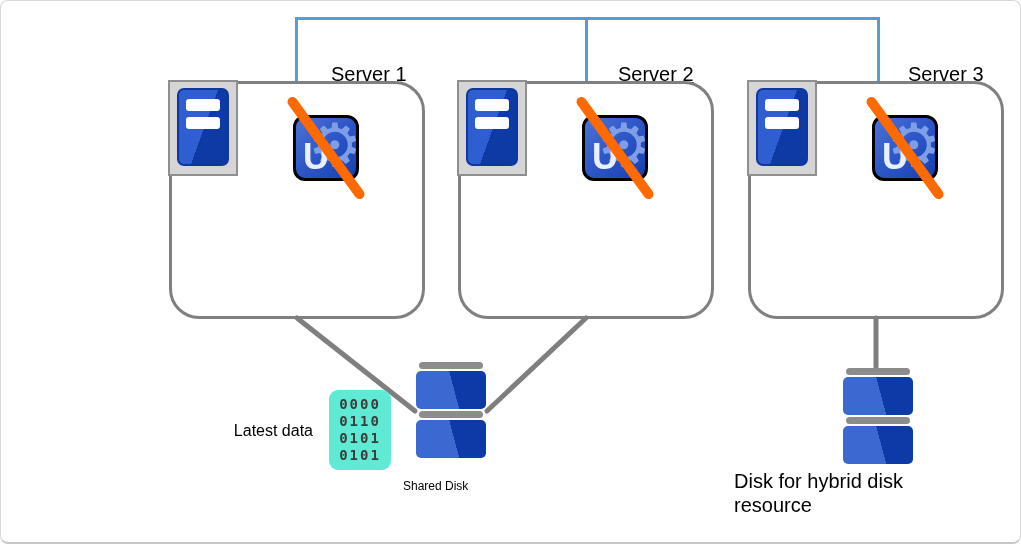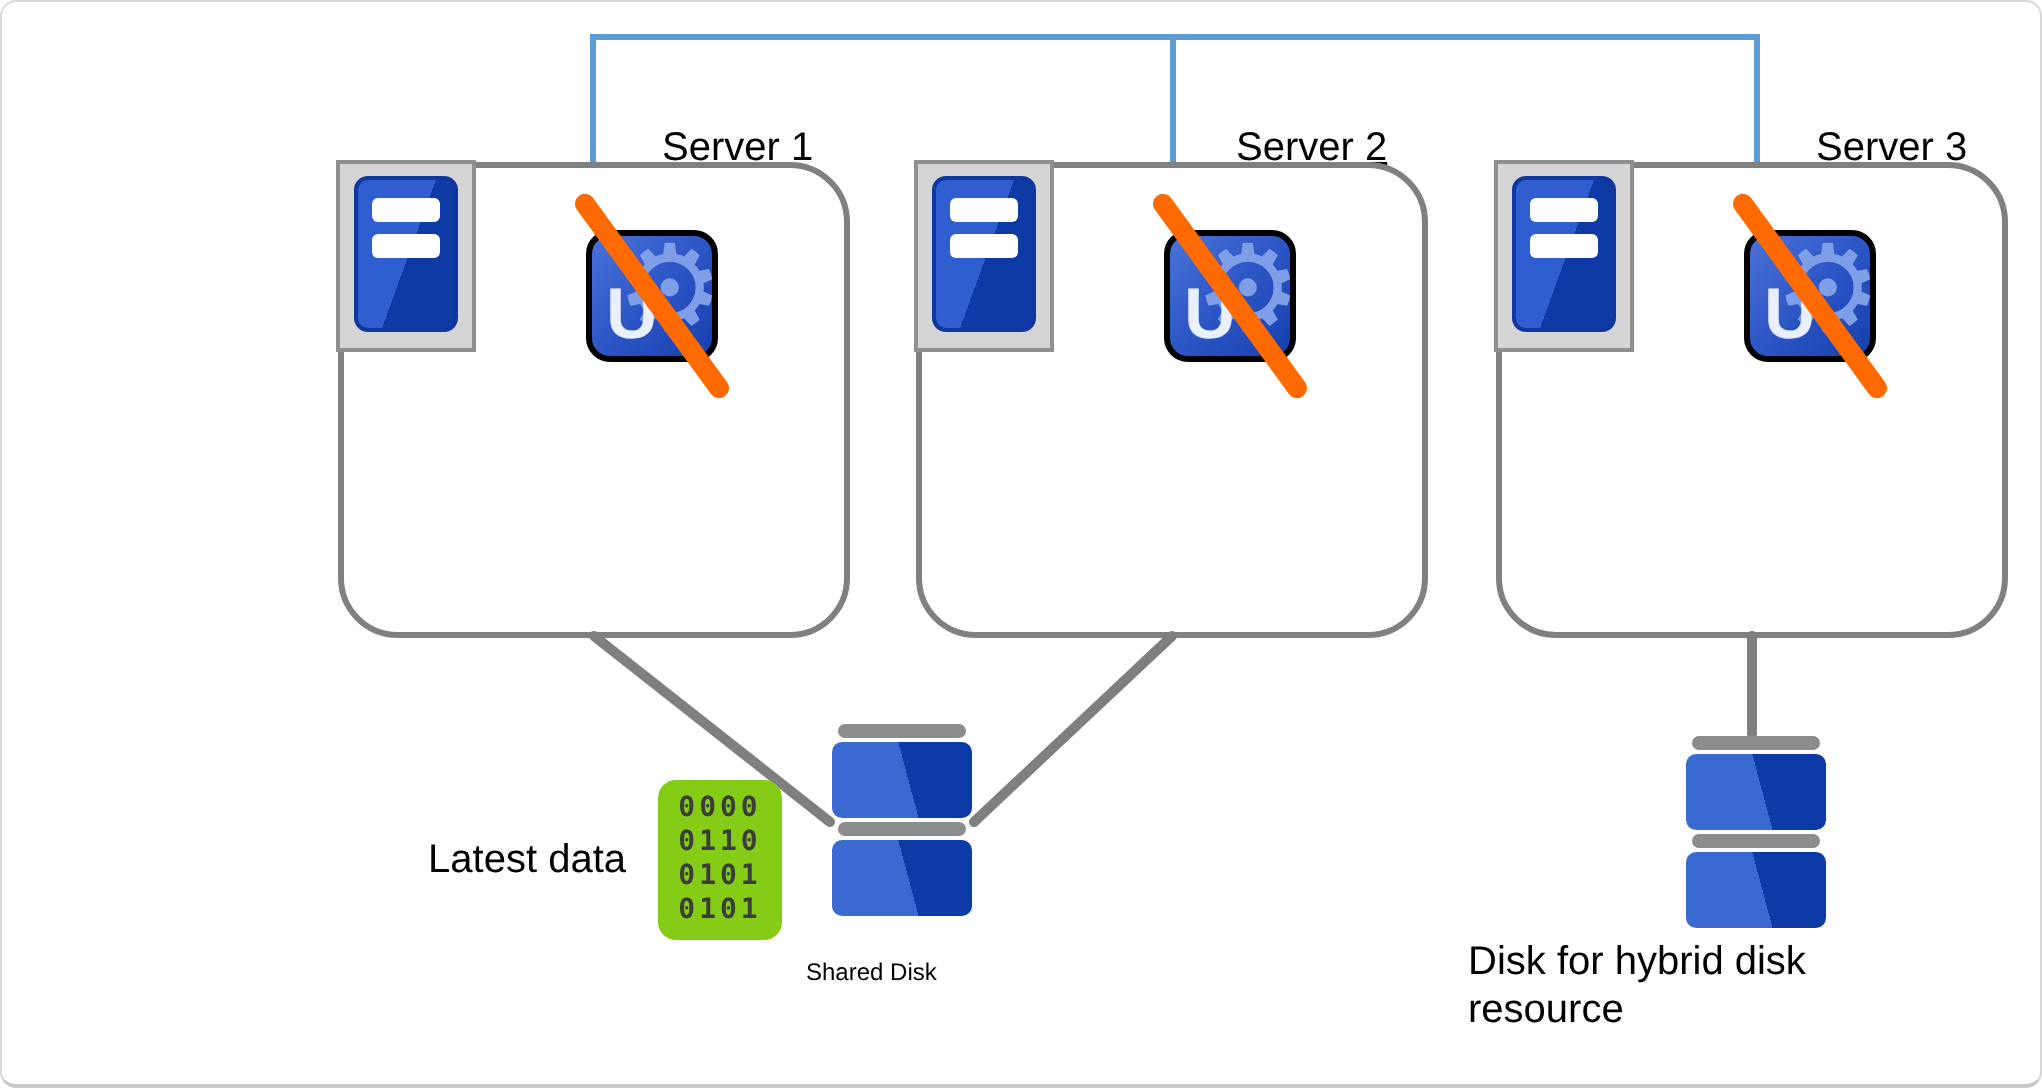--- a/index.html
+++ b/index.html
@@ -62,29 +62,29 @@
   
   .disk-icon { position:absolute; width:70px; display:flex; flex-direction:column; align-items:center; gap:2px; }
   #shared-disk { left:415px; top:361px; }
   #hybrid-disk { left:842px; top:367px; }
   .disk-cap  { width:64px; height:7px; background:#8C8C8C; border-radius:4px; }
   .disk-body { width:70px; height:38px; border-radius:5px;
                background:linear-gradient(75deg, #3A69D2 54%, #0C3BA8 54%); }
   
   .binary-icon {
     position:absolute; left:328px; top:389px; width:62px; height:80px; box-sizing:border-box;
-    background:#84cc16; border-radius:9px; padding-top:6px; text-align:center;
+    background:#5eead4; border-radius:9px; padding-top:6px; text-align:center;
   }
   .bin-row {
     font-family:"DejaVu Sans Mono", monospace; font-weight:bold; font-size:14px;
     line-height:17px; letter-spacing:2px; color:#3C3C3C;
   }
   
   .latest-data { position:absolute; left:180px; top:418px; width:132px; text-align:right;
-                 font-size:20px; line-height:23px; white-space:nowrap; }
+                 font-size:16px; line-height:23px; white-space:nowrap; }
   .shared-disk-label { position:absolute; left:402px; top:473px; font-size:12px; line-height:24px; }
   .shared-disk-label .line2 { padding-left:6px; }
   .hybrid-disk-label { position:absolute; left:733px; top:468px; width:260px; 
                        font-size:20px; line-height:24px; }
 </style>
 </head>
 <body>
 
 <div class="canvas">
 

